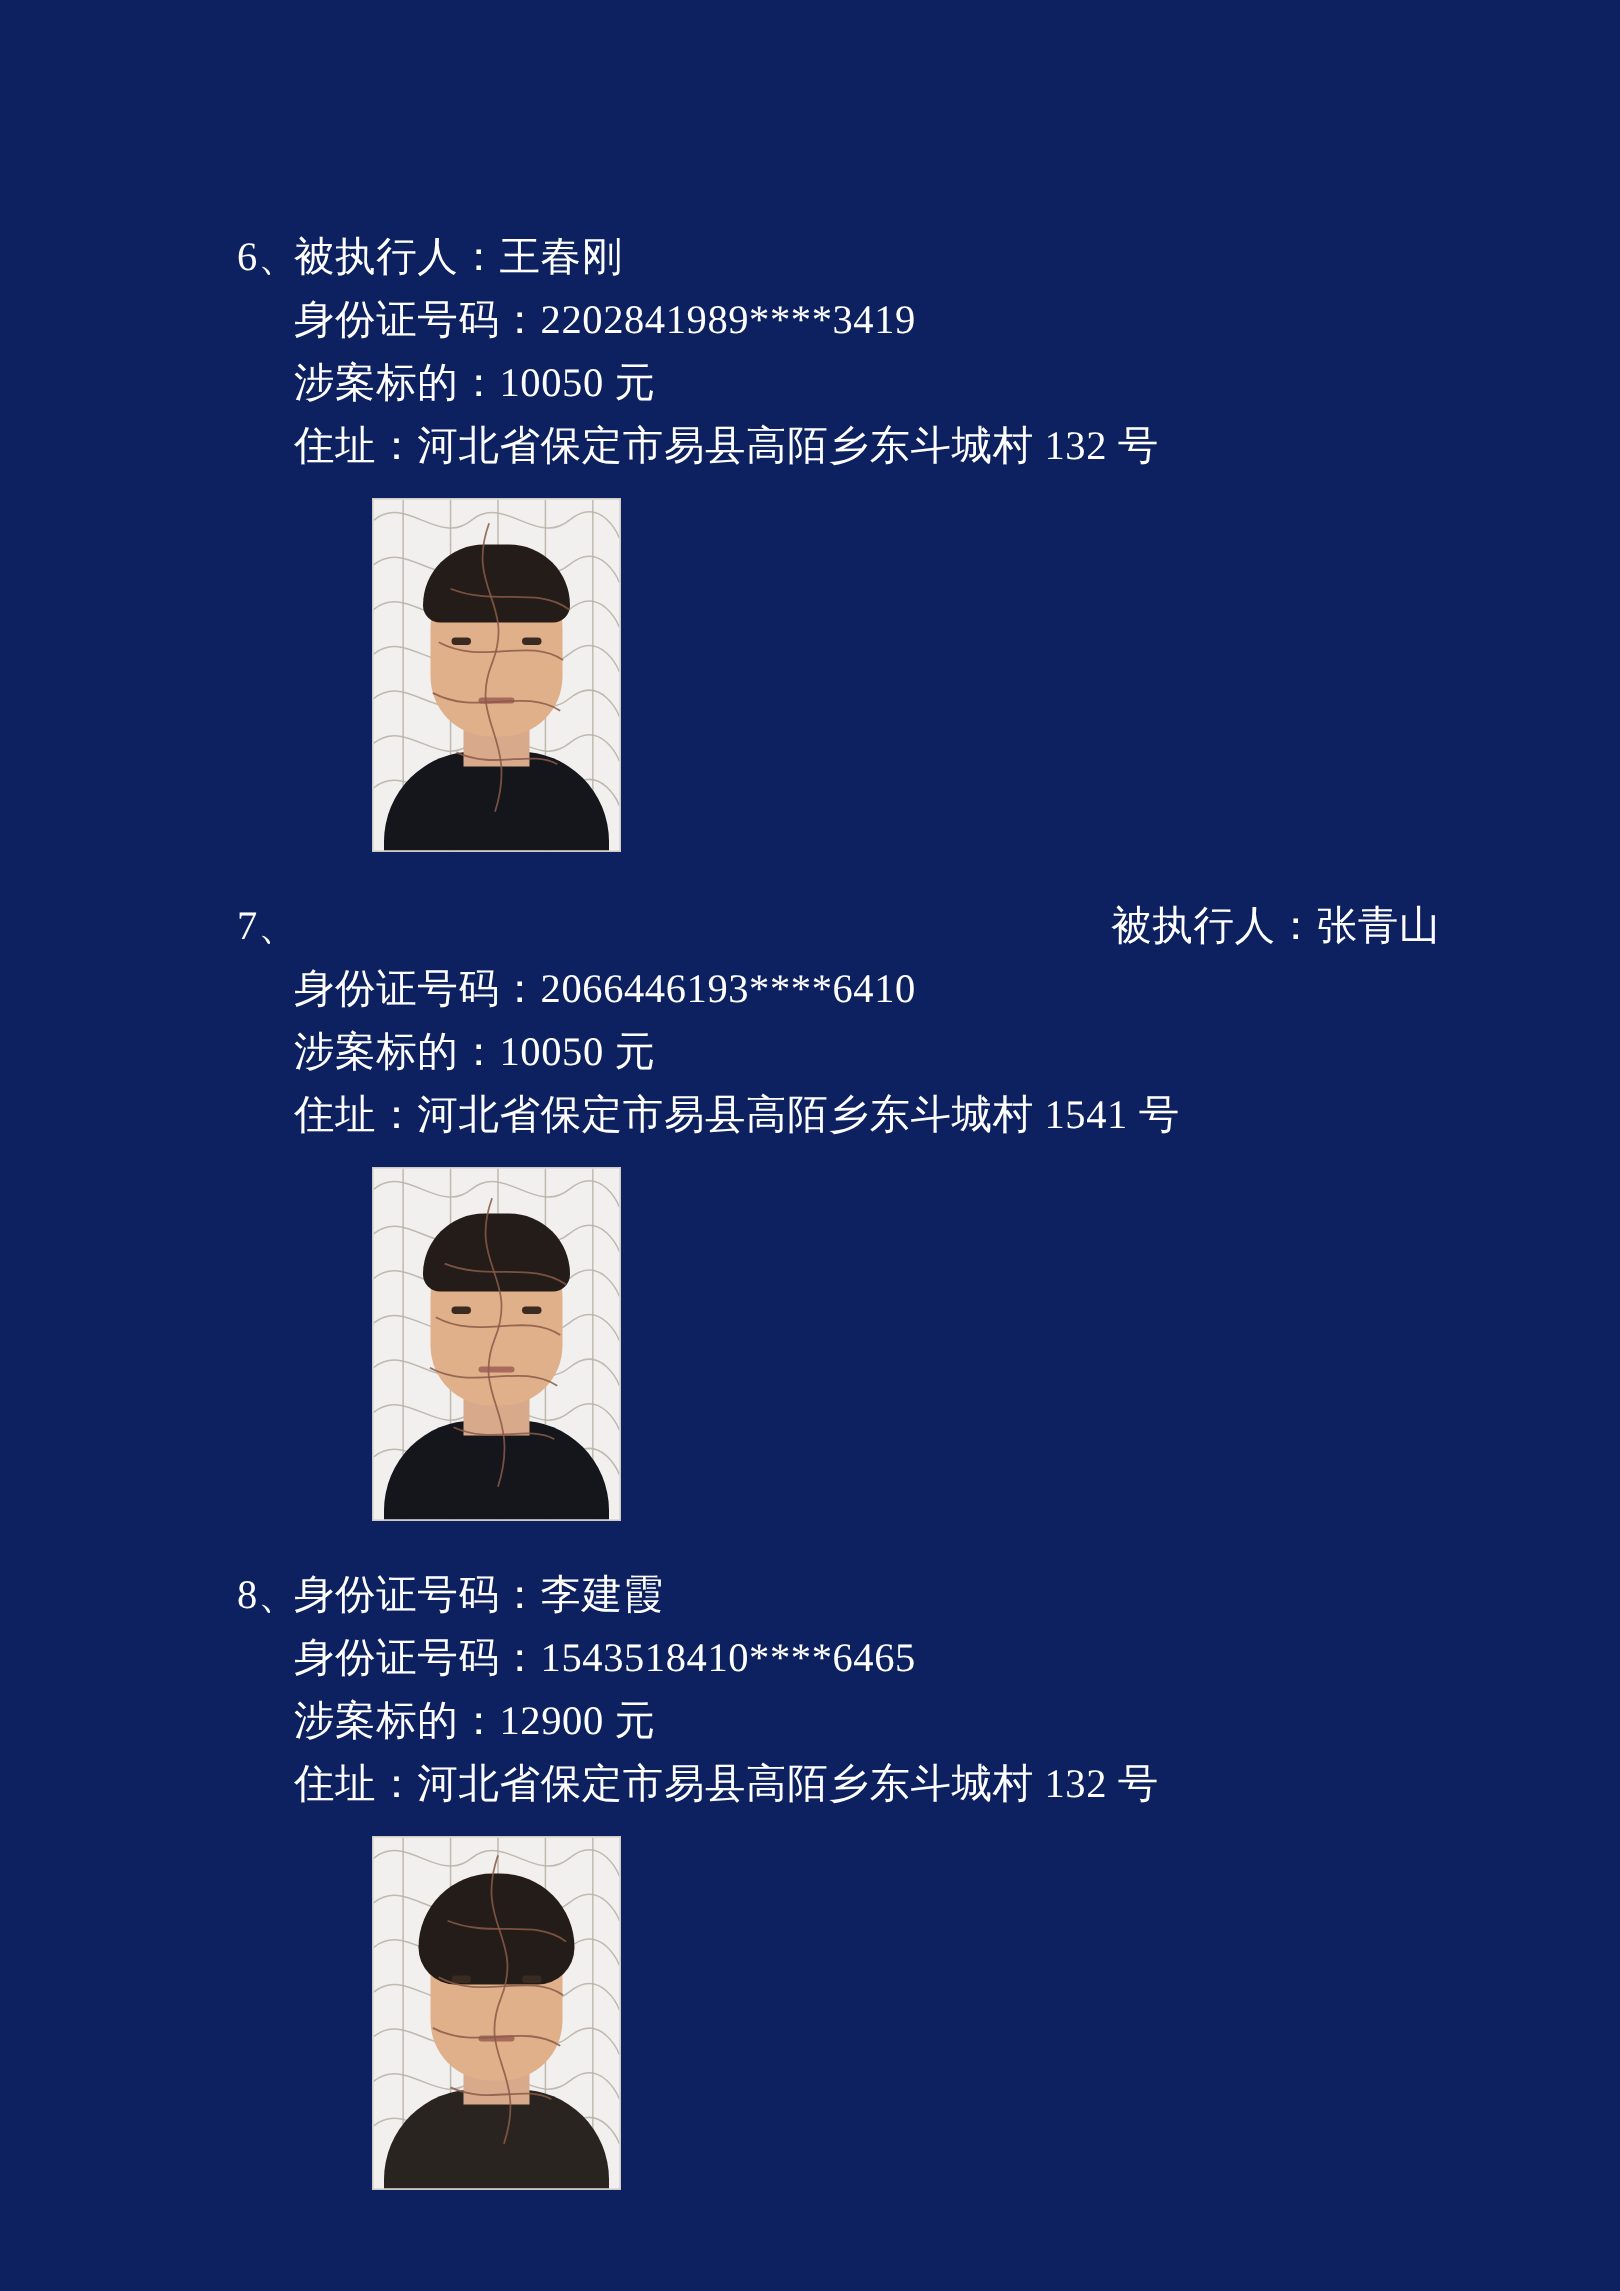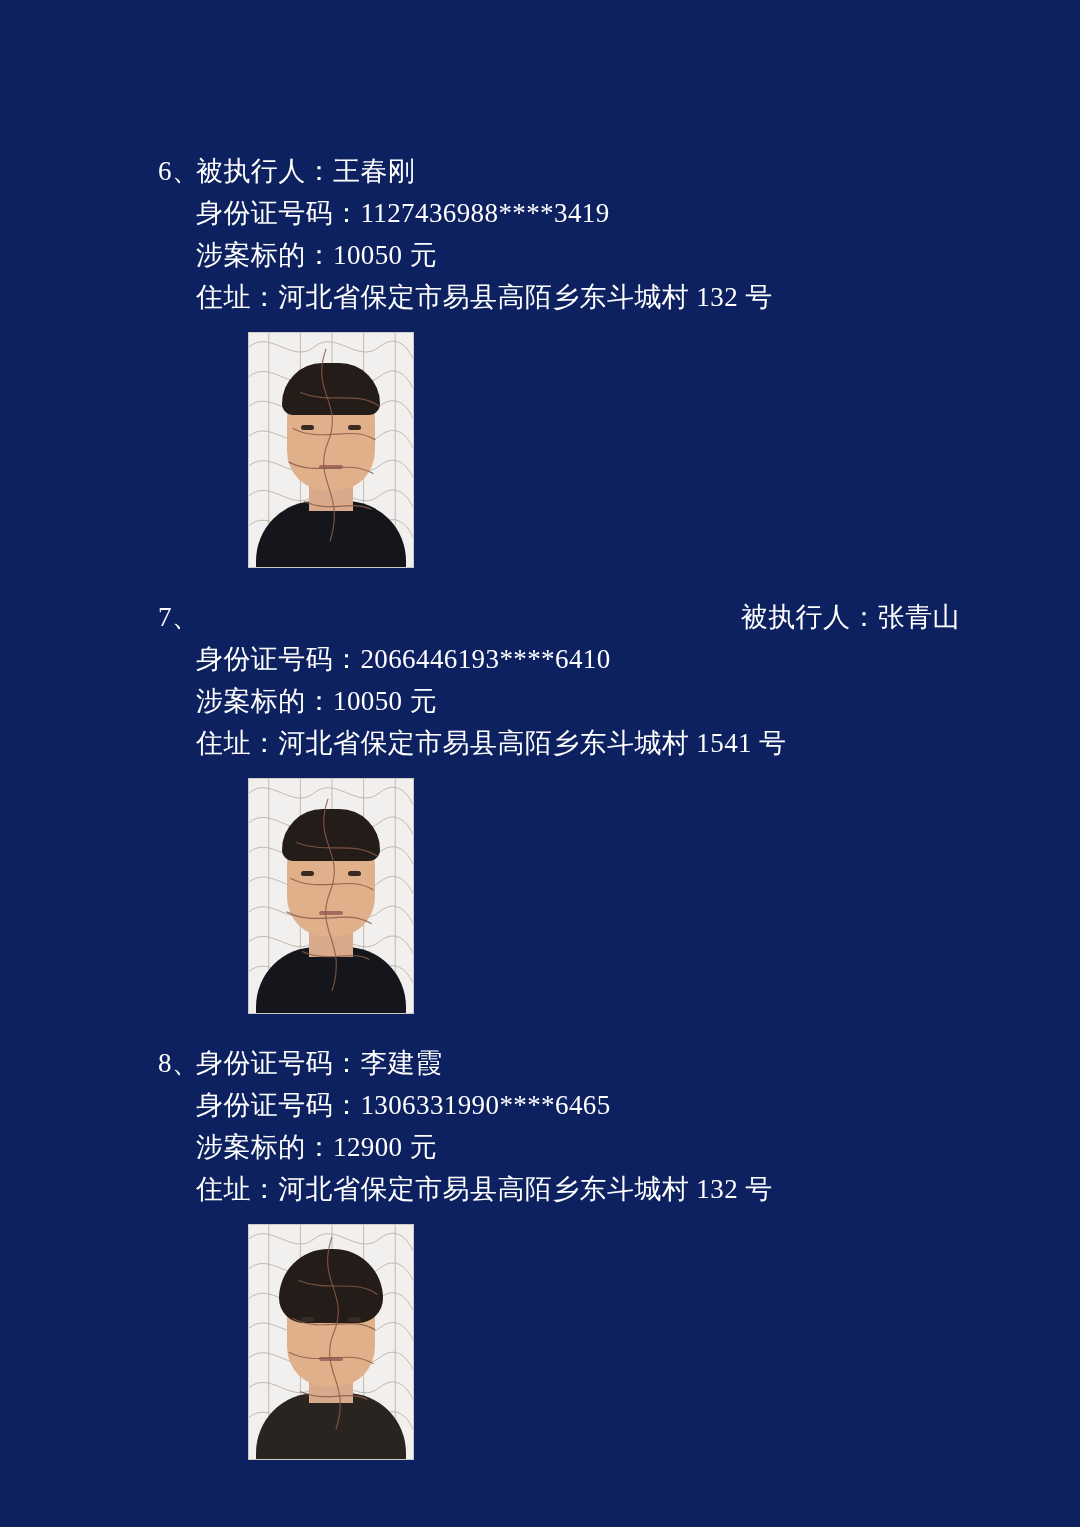--- a/index.html
+++ b/index.html
@@ -157,21 +157,21 @@
 </head>
 <body>
 
 <div class="page">
 
   <div class="entry">
     <div class="entry-head">
       <div class="entry-index">6、</div>
       <div class="entry-lines">
         <div class="line">被执行人：王春刚</div>
-        <div class="line">身份证号码：1127436988****3419</div>
+        <div class="line">身份证号码：2202841989****3419</div>
         <div class="line">涉案标的：10050 元</div>
         <div class="line">住址：河北省保定市易县高陌乡东斗城村 132 号</div>
       </div>
     </div>
     <div class="photo-wrap">
       <div class="photo male">
         <svg viewBox="0 0 166 236" preserveAspectRatio="none">
           <path class="mesh" d="M0 14 C22 -4 44 32 66 14 C88 -4 110 32 132 14 C154 -4 166 26 166 26"></path>
           <path class="mesh" d="M0 44 C22 26 44 62 66 44 C88 26 110 62 132 44 C154 26 166 56 166 56"></path>
           <path class="mesh" d="M0 74 C22 56 44 92 66 74 C88 56 110 92 132 74 C154 56 166 86 166 86"></path>
@@ -237,21 +237,21 @@
         </svg>
       </div>
     </div>
   </div>
 
   <div class="entry">
     <div class="entry-head">
       <div class="entry-index">8、</div>
       <div class="entry-lines">
         <div class="line">身份证号码：李建霞</div>
-        <div class="line">身份证号码：1306331990****6465</div>
+        <div class="line">身份证号码：1543518410****6465</div>
         <div class="line">涉案标的：12900 元</div>
         <div class="line">住址：河北省保定市易县高陌乡东斗城村 132 号</div>
       </div>
     </div>
     <div class="photo-wrap">
       <div class="photo female">
         <svg viewBox="0 0 166 236" preserveAspectRatio="none">
           <path class="mesh" d="M0 14 C22 -4 44 32 66 14 C88 -4 110 32 132 14 C154 -4 166 26 166 26"></path>
           <path class="mesh" d="M0 44 C22 26 44 62 66 44 C88 26 110 62 132 44 C154 26 166 56 166 56"></path>
           <path class="mesh" d="M0 74 C22 56 44 92 66 74 C88 56 110 92 132 74 C154 56 166 86 166 86"></path>

